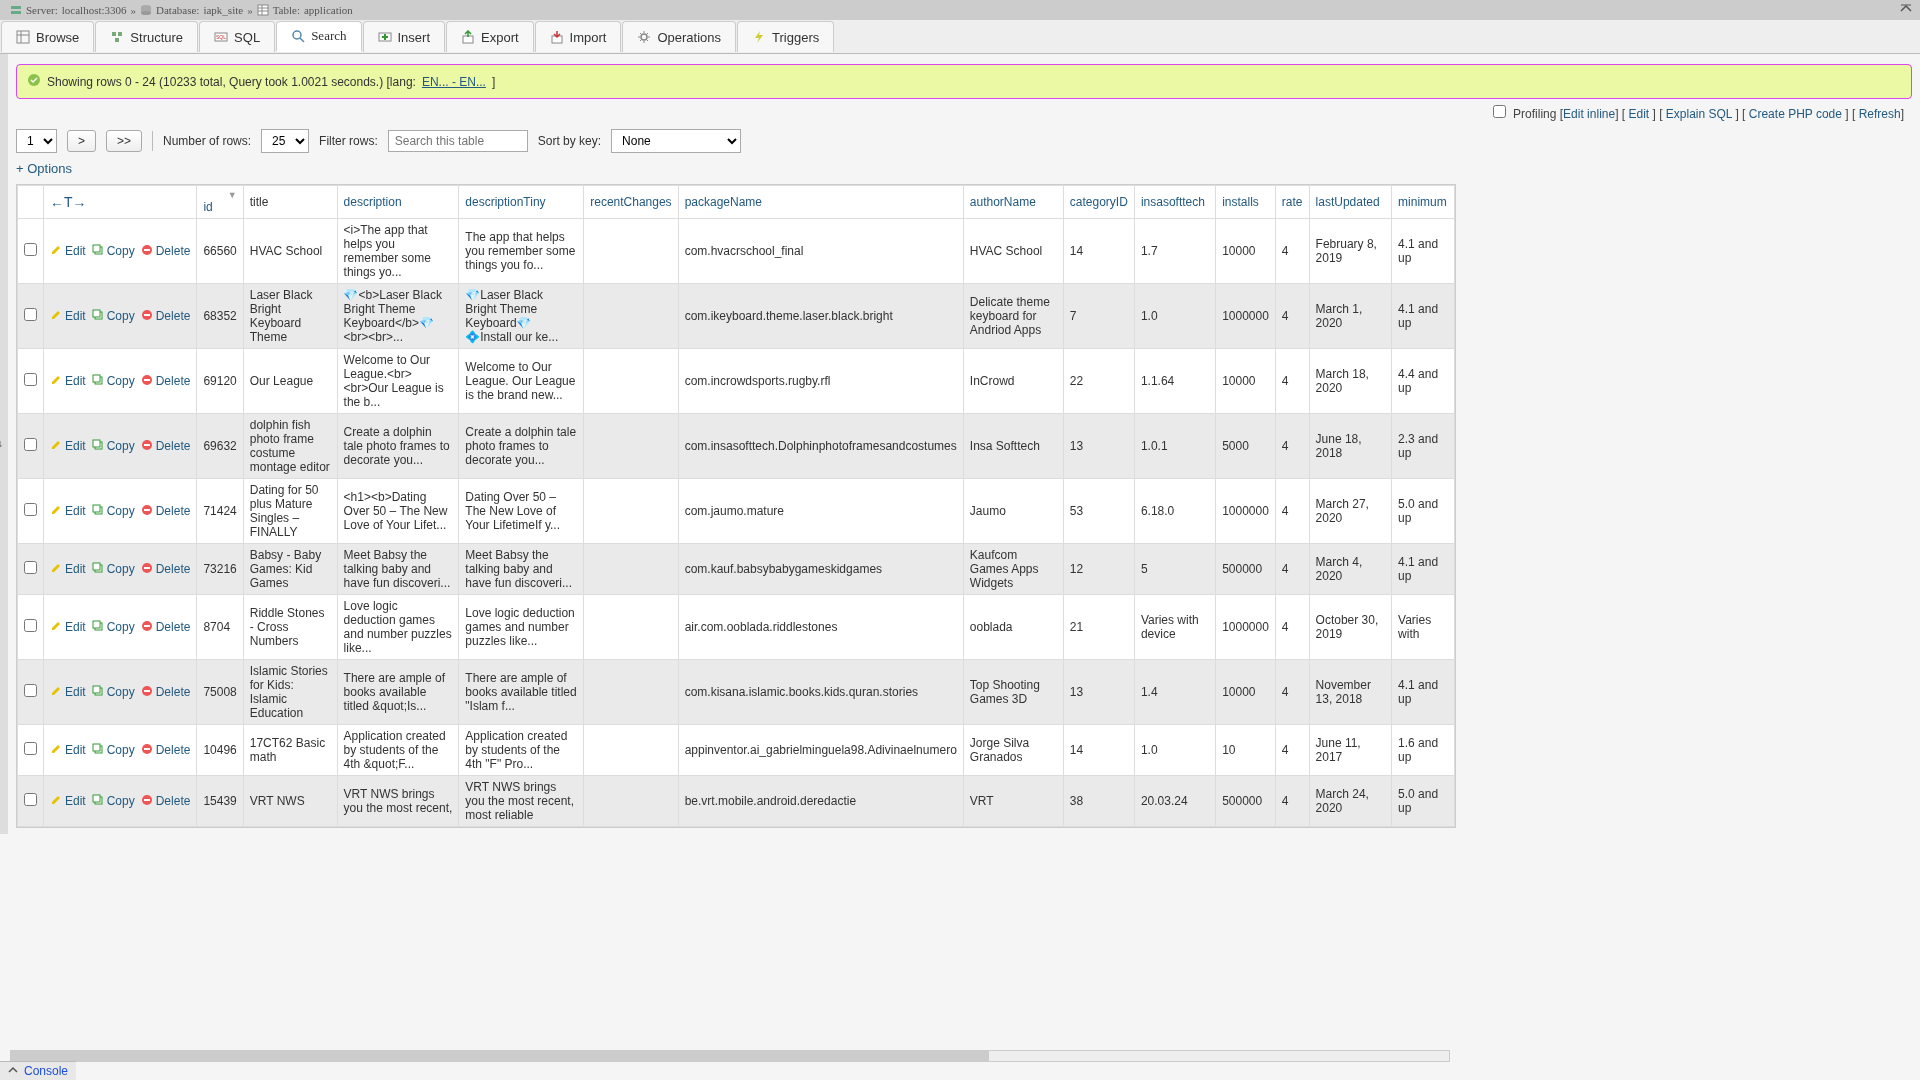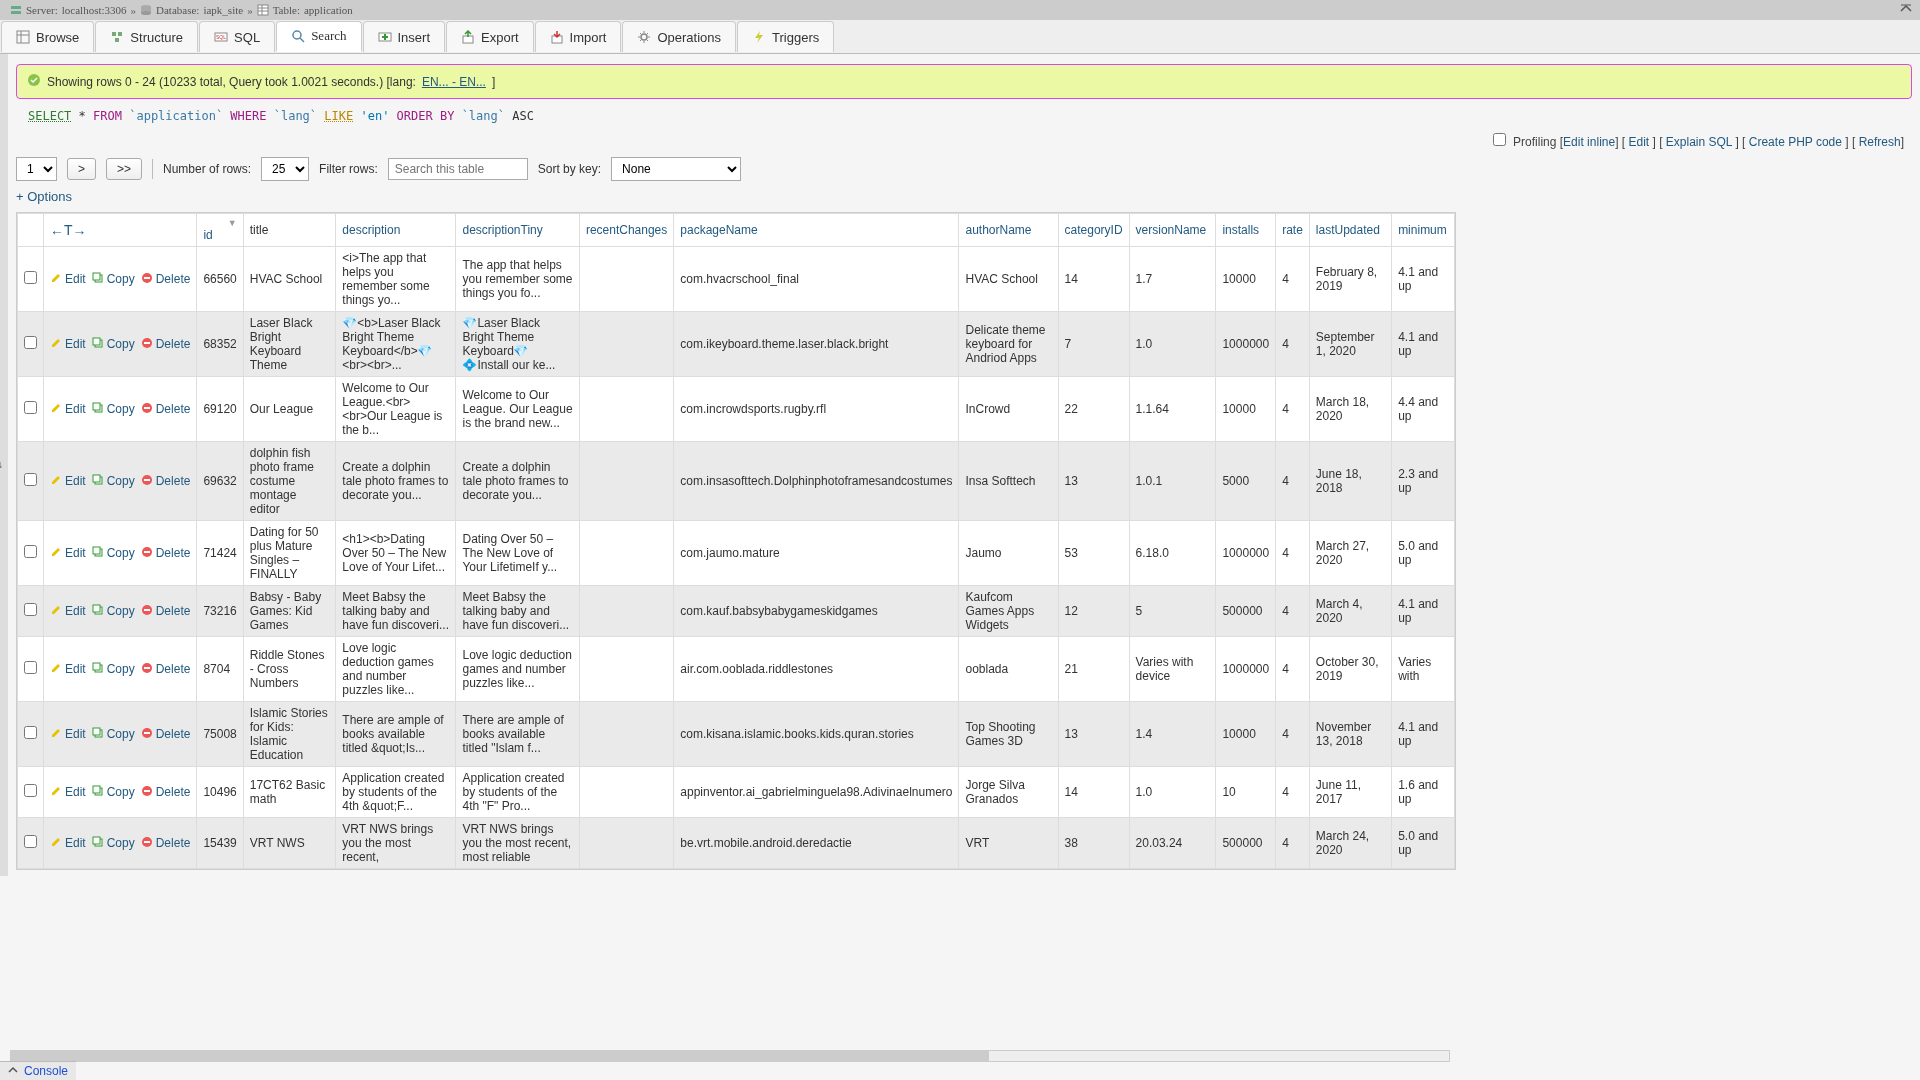--- a/index.html
+++ b/index.html
@@ -361,33 +361,20 @@
       <svg viewBox="0 0 14 14" width="14" height="14">
           <circle cx="7" cy="7" r="6" fill="#8bc34a"></circle>
           <path d="M4 7 L6 9 L10 5" stroke="#fff" stroke-width="1.5" fill="none"></path>
         </svg>
     </span>
     <span>Showing rows 0 - 24 (10233 total, Query took 1.0021 seconds.) [lang:</span>
     <a class="lang-link">EN... - EN...</a>
     <span>]</span>
   </div>
 
-  <div class="sql-line">
-    <span class="kw-select">SELECT</span>
-    <span>*</span>
-    <span class="kw-from">FROM</span>
-    <span class="ident">`application`</span>
-    <span class="kw-where">WHERE</span>
-    <span class="ident">`lang`</span>
-    <span class="kw-like">LIKE</span>
-    <span class="str">'en'</span>
-    <span class="kw-order">ORDER BY</span>
-    <span class="ident">`lang`</span>
-    <span>ASC</span>
-  </div>
 
   <div class="tools-line">
     <input type="checkbox" style="">
     <label>Profiling</label>
     [<a>Edit inline</a>]
     [ <a>Edit</a> ]
     [ <a>Explain SQL</a> ]
     [ <a>Create PHP code</a> ]
     [ <a>Refresh</a>]
   </div>
@@ -425,21 +412,21 @@
           </th>
 
         <th><span style="color:#999;font-size:9px;display:block;text-align:right">▼</span><a class="sortable">id</a></th>
             <th><span style="color:#333">title</span></th>
             <th><a class="sortable">description</a></th>
             <th><a class="sortable">descriptionTiny</a></th>
             <th><a class="sortable">recentChanges</a></th>
             <th><a class="sortable">packageName</a></th>
             <th><a class="sortable">authorName</a></th>
             <th><a class="sortable">categoryID</a></th>
-            <th><a class="sortable">versionName</a></th>
+            <th><a class="sortable">insasofttech</a></th>
             <th><a class="sortable">installs</a></th>
             <th><a class="sortable">rate</a></th>
             <th><a class="sortable">lastUpdated</a></th>
             <th><a class="sortable">minimum</a></th>
           </tr>
       </thead>
       <tbody id="rows-body">
           <tr>
             <td><input type="checkbox" style=""></td>
             <td class="row-actions"><span class="action-link"><span class="icon-edit"><svg viewBox="0 0 12 12" width="12" height="12">
@@ -480,21 +467,21 @@
             <td>Laser Black Bright Keyboard Theme</td>
             <td>💎&lt;b&gt;Laser Black Bright Theme Keyboard&lt;/b&gt;💎&lt;br&gt;&lt;br&gt;...</td>
             <td>💎Laser Black Bright Theme Keyboard💎 💠Install our ke...</td>
             <td></td>
             <td>com.ikeyboard.theme.laser.black.bright</td>
             <td>Delicate theme keyboard for Andriod Apps</td>
             <td class="num">7</td>
             <td>1.0</td>
             <td class="num">1000000</td>
             <td class="num">4</td>
-            <td>September 1, 2020</td>
+            <td>March 1, 2020</td>
             <td>4.1 and up</td>
           </tr>
           <tr>
             <td><input type="checkbox" style=""></td>
             <td class="row-actions"><span class="action-link"><span class="icon-edit"><svg viewBox="0 0 12 12" width="12" height="12">
                     <path d="M2 10 L2 8 L8 2 L10 4 L4 10 Z" fill="#e6c200"></path>
                   </svg></span>Edit</span><span class="action-link"><span class="icon-copy"><svg viewBox="0 0 12 12" width="12" height="12">
                     <rect x="3" y="3" width="7" height="7" fill="#fff" stroke="#393"></rect>
                     <rect x="1" y="1" width="7" height="7" fill="#fff" stroke="#393"></rect>
                   </svg></span>Copy</span><span class="action-link"><span class="icon-delete"><svg viewBox="0 0 12 12" width="12" height="12">

